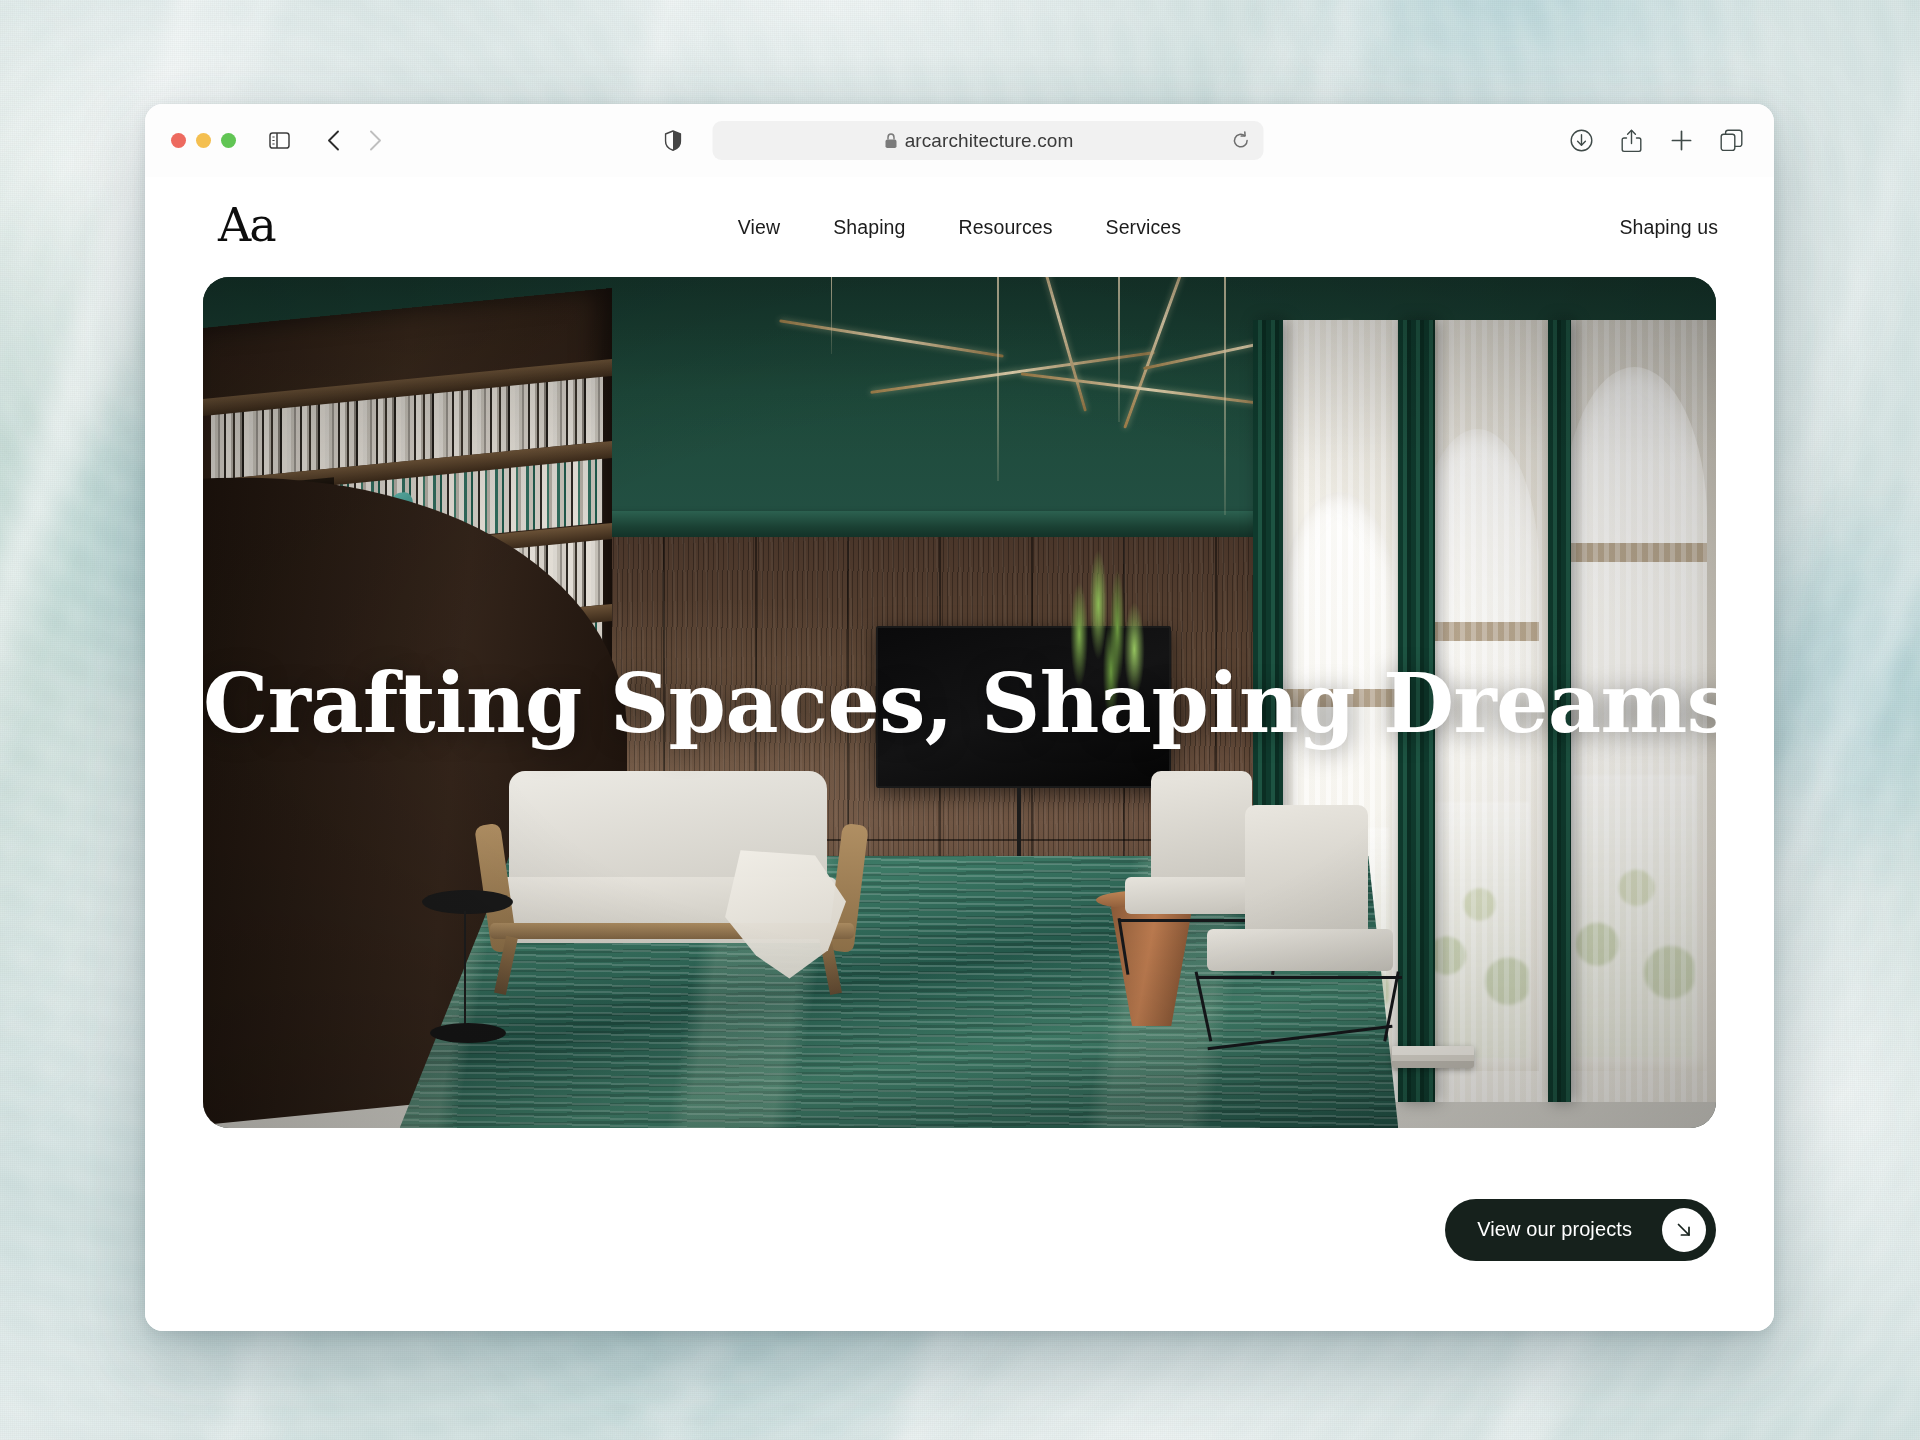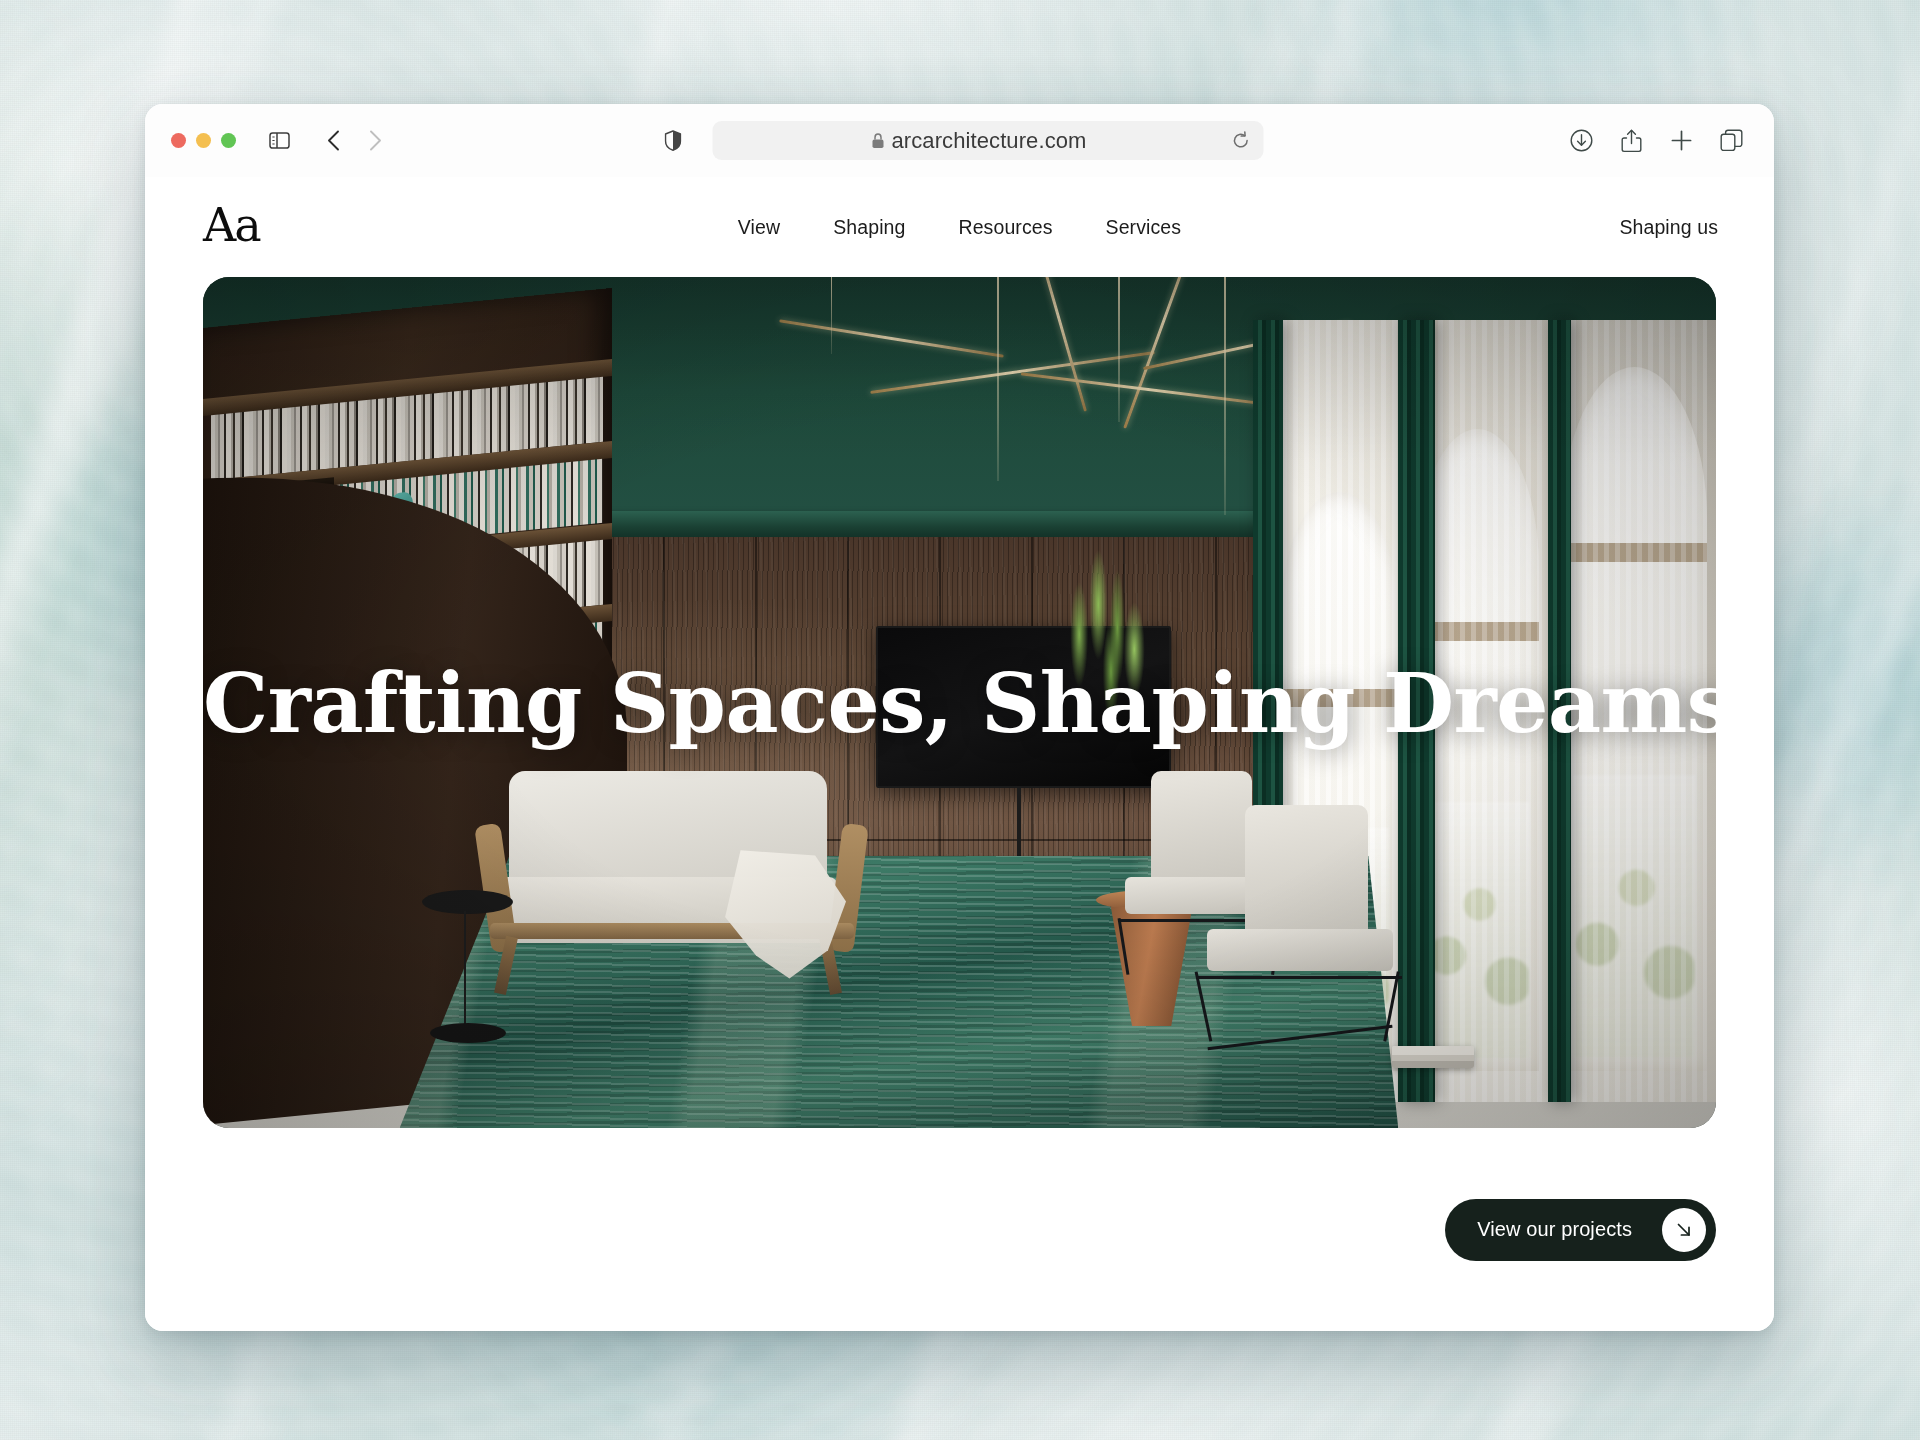--- a/index.html
+++ b/index.html
@@ -112,35 +112,35 @@
     background:#f1f1f1;
     border-radius:9px;
     display:flex; align-items:center;
     position:relative;
     padding:0 14px;
   }
   .url-center {
     flex:1; display:flex; align-items:center; justify-content:center; gap:7px;
   }
   .url-text {
-    font-size:22px; color:#3a3a3a; letter-spacing:.1px;
+    font-size:19px; color:#3a3a3a; letter-spacing:.1px;
   }
   .reload-btn { color:#666; display:flex; align-items:center; }
 
   .toolbar-right {
     margin-left:auto; display:flex; align-items:center; gap:16px;
   }
 
   
   .page { flex:1; background:#fff; display:flex; flex-direction:column; position:relative; }
 
   .site-header {
     height:100px; flex:0 0 100px;
     display:flex; align-items:center;
-    padding:0 56px 0 58px;
+    padding:0 56px 0 73px;
     position:relative;
   }
   .logo {
     font-family:"DejaVu Serif", serif;
     font-size:46px; line-height:1;
     color:#0d0d0d;
     letter-spacing:-2px;
     font-weight:400;
     margin-top:-4px;
   }

